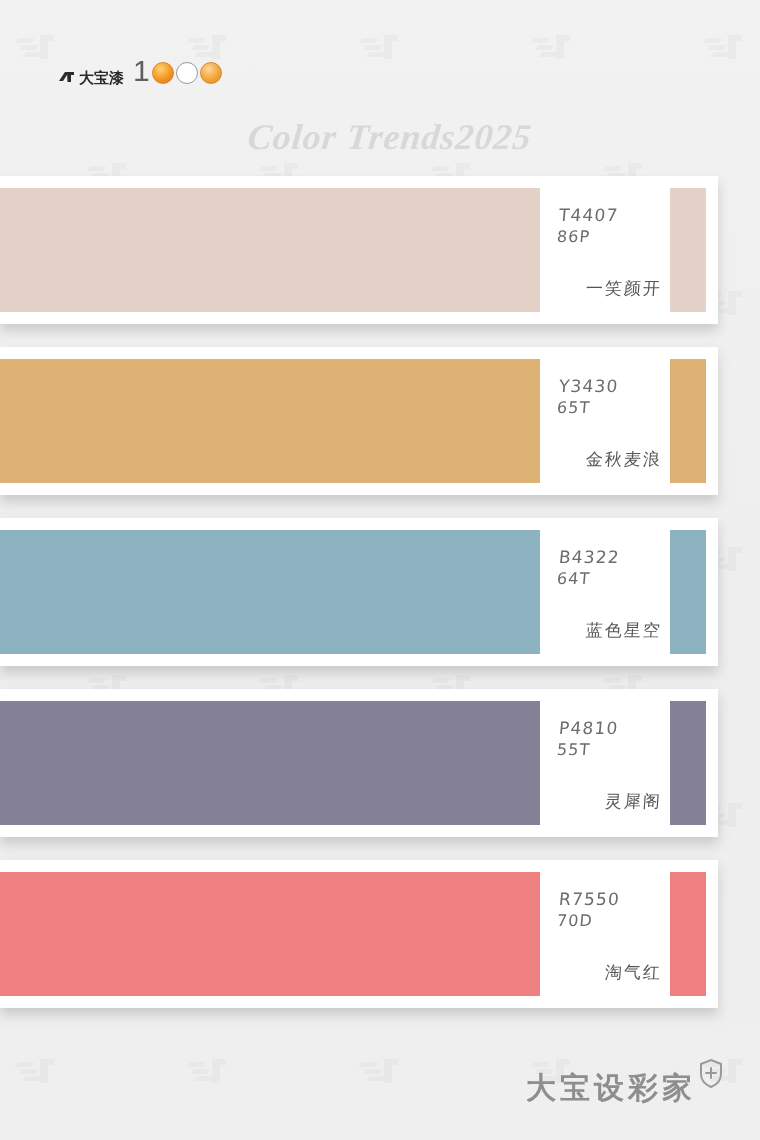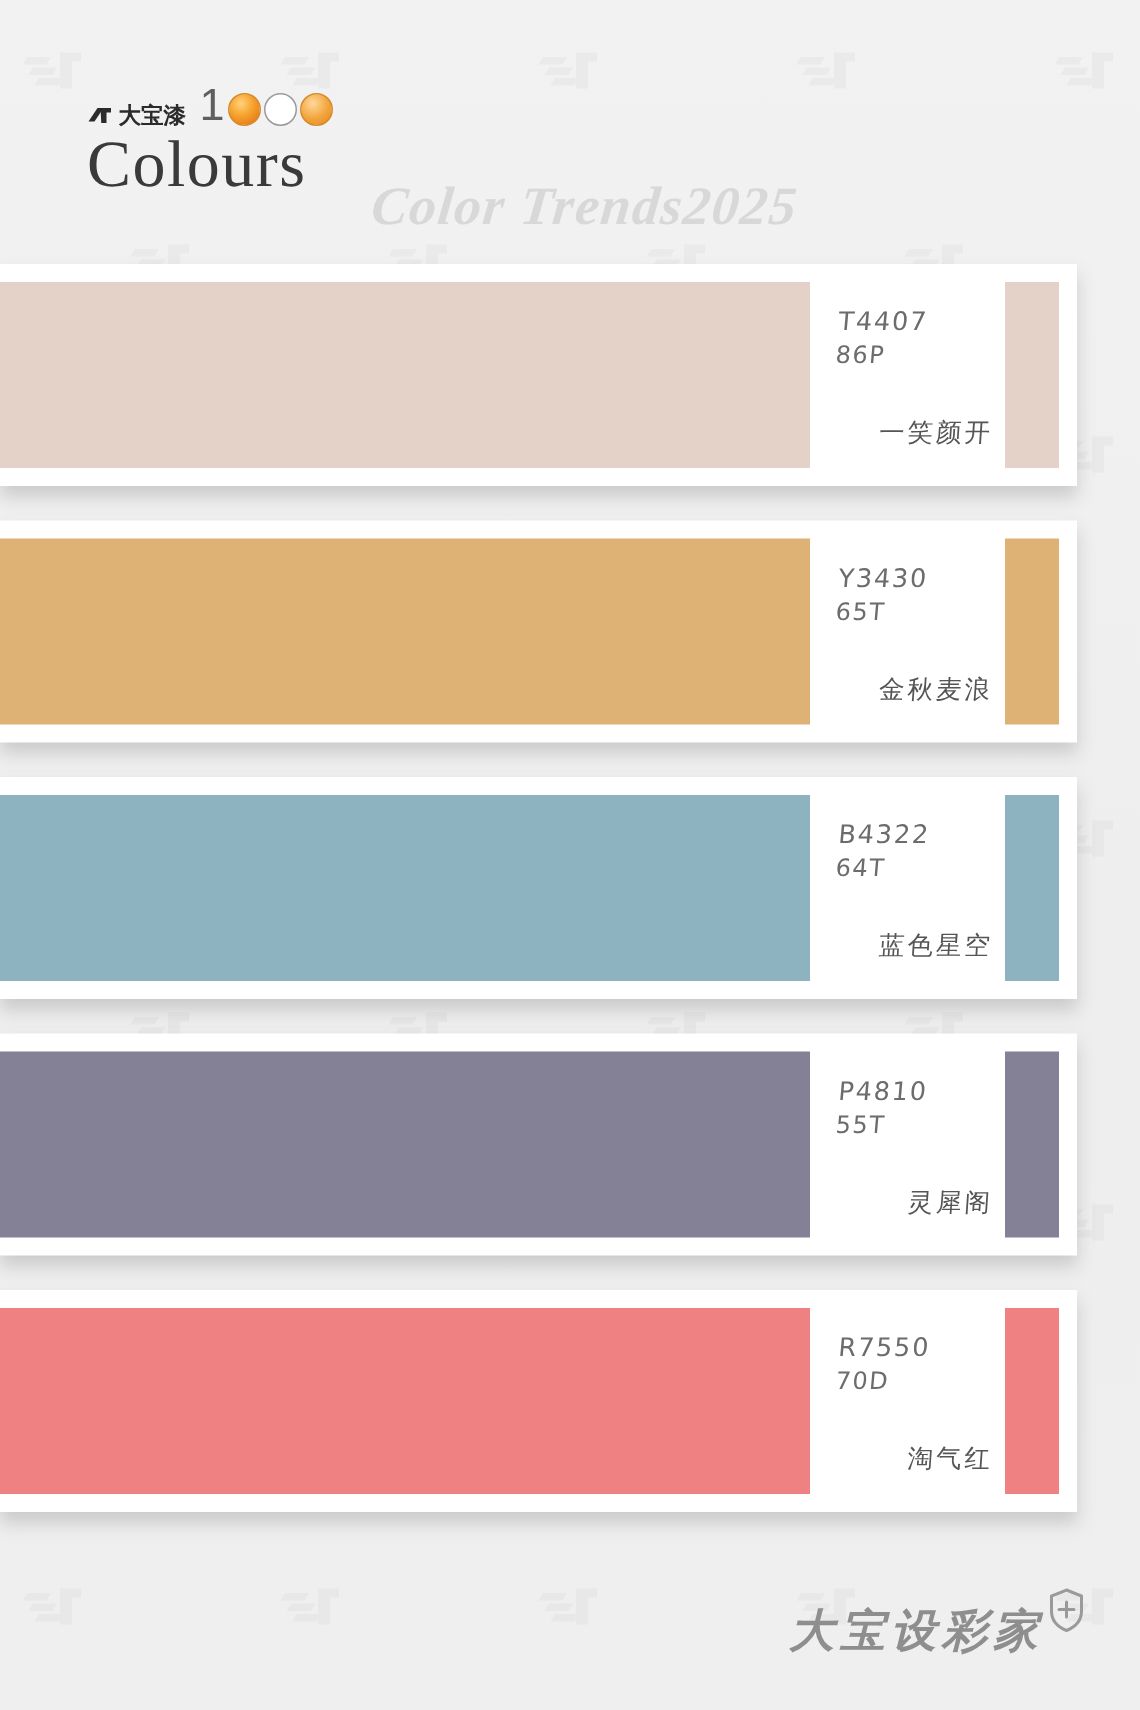--- a/index.html
+++ b/index.html
@@ -231,21 +231,20 @@
     display: flex;
     align-items: flex-end;
   }
   .footer-text {
     font-family: "DejaVu Sans", sans-serif;
     font-size: 30px;
     font-weight: bold;
     color: #8e8e8e;
     letter-spacing: 4px;
     line-height: 32px;
-    font-style: italic;
   }
   .shield {
     width: 26px;
     height: 30px;
     margin-left: 2px;
     margin-bottom: 16px;
   }
   .shield svg { width:100%; height:100%; display:block; }
 </style>
 </head>
@@ -597,21 +596,20 @@
           </span>
           <span class="dbq-text">大宝漆</span>
         </div>
         <div class="num1688">
           <span class="digit1">1</span>
           <span class="circ six"></span>
           <span class="circ eight-a"></span>
           <span class="circ eight-b"></span>
         </div>
       </div>
-      <div class="colours-word">Colours</div>
     </div>
 
     <div class="title-sub">Color Trends2025</div>
   </div>
 
   <div class="cards" id="cards-host">
       <div class="card">
         <div class="card-inner">
           <div class="band-main" style="background: rgb(228, 209, 200);"></div>
           <div class="label-panel">

